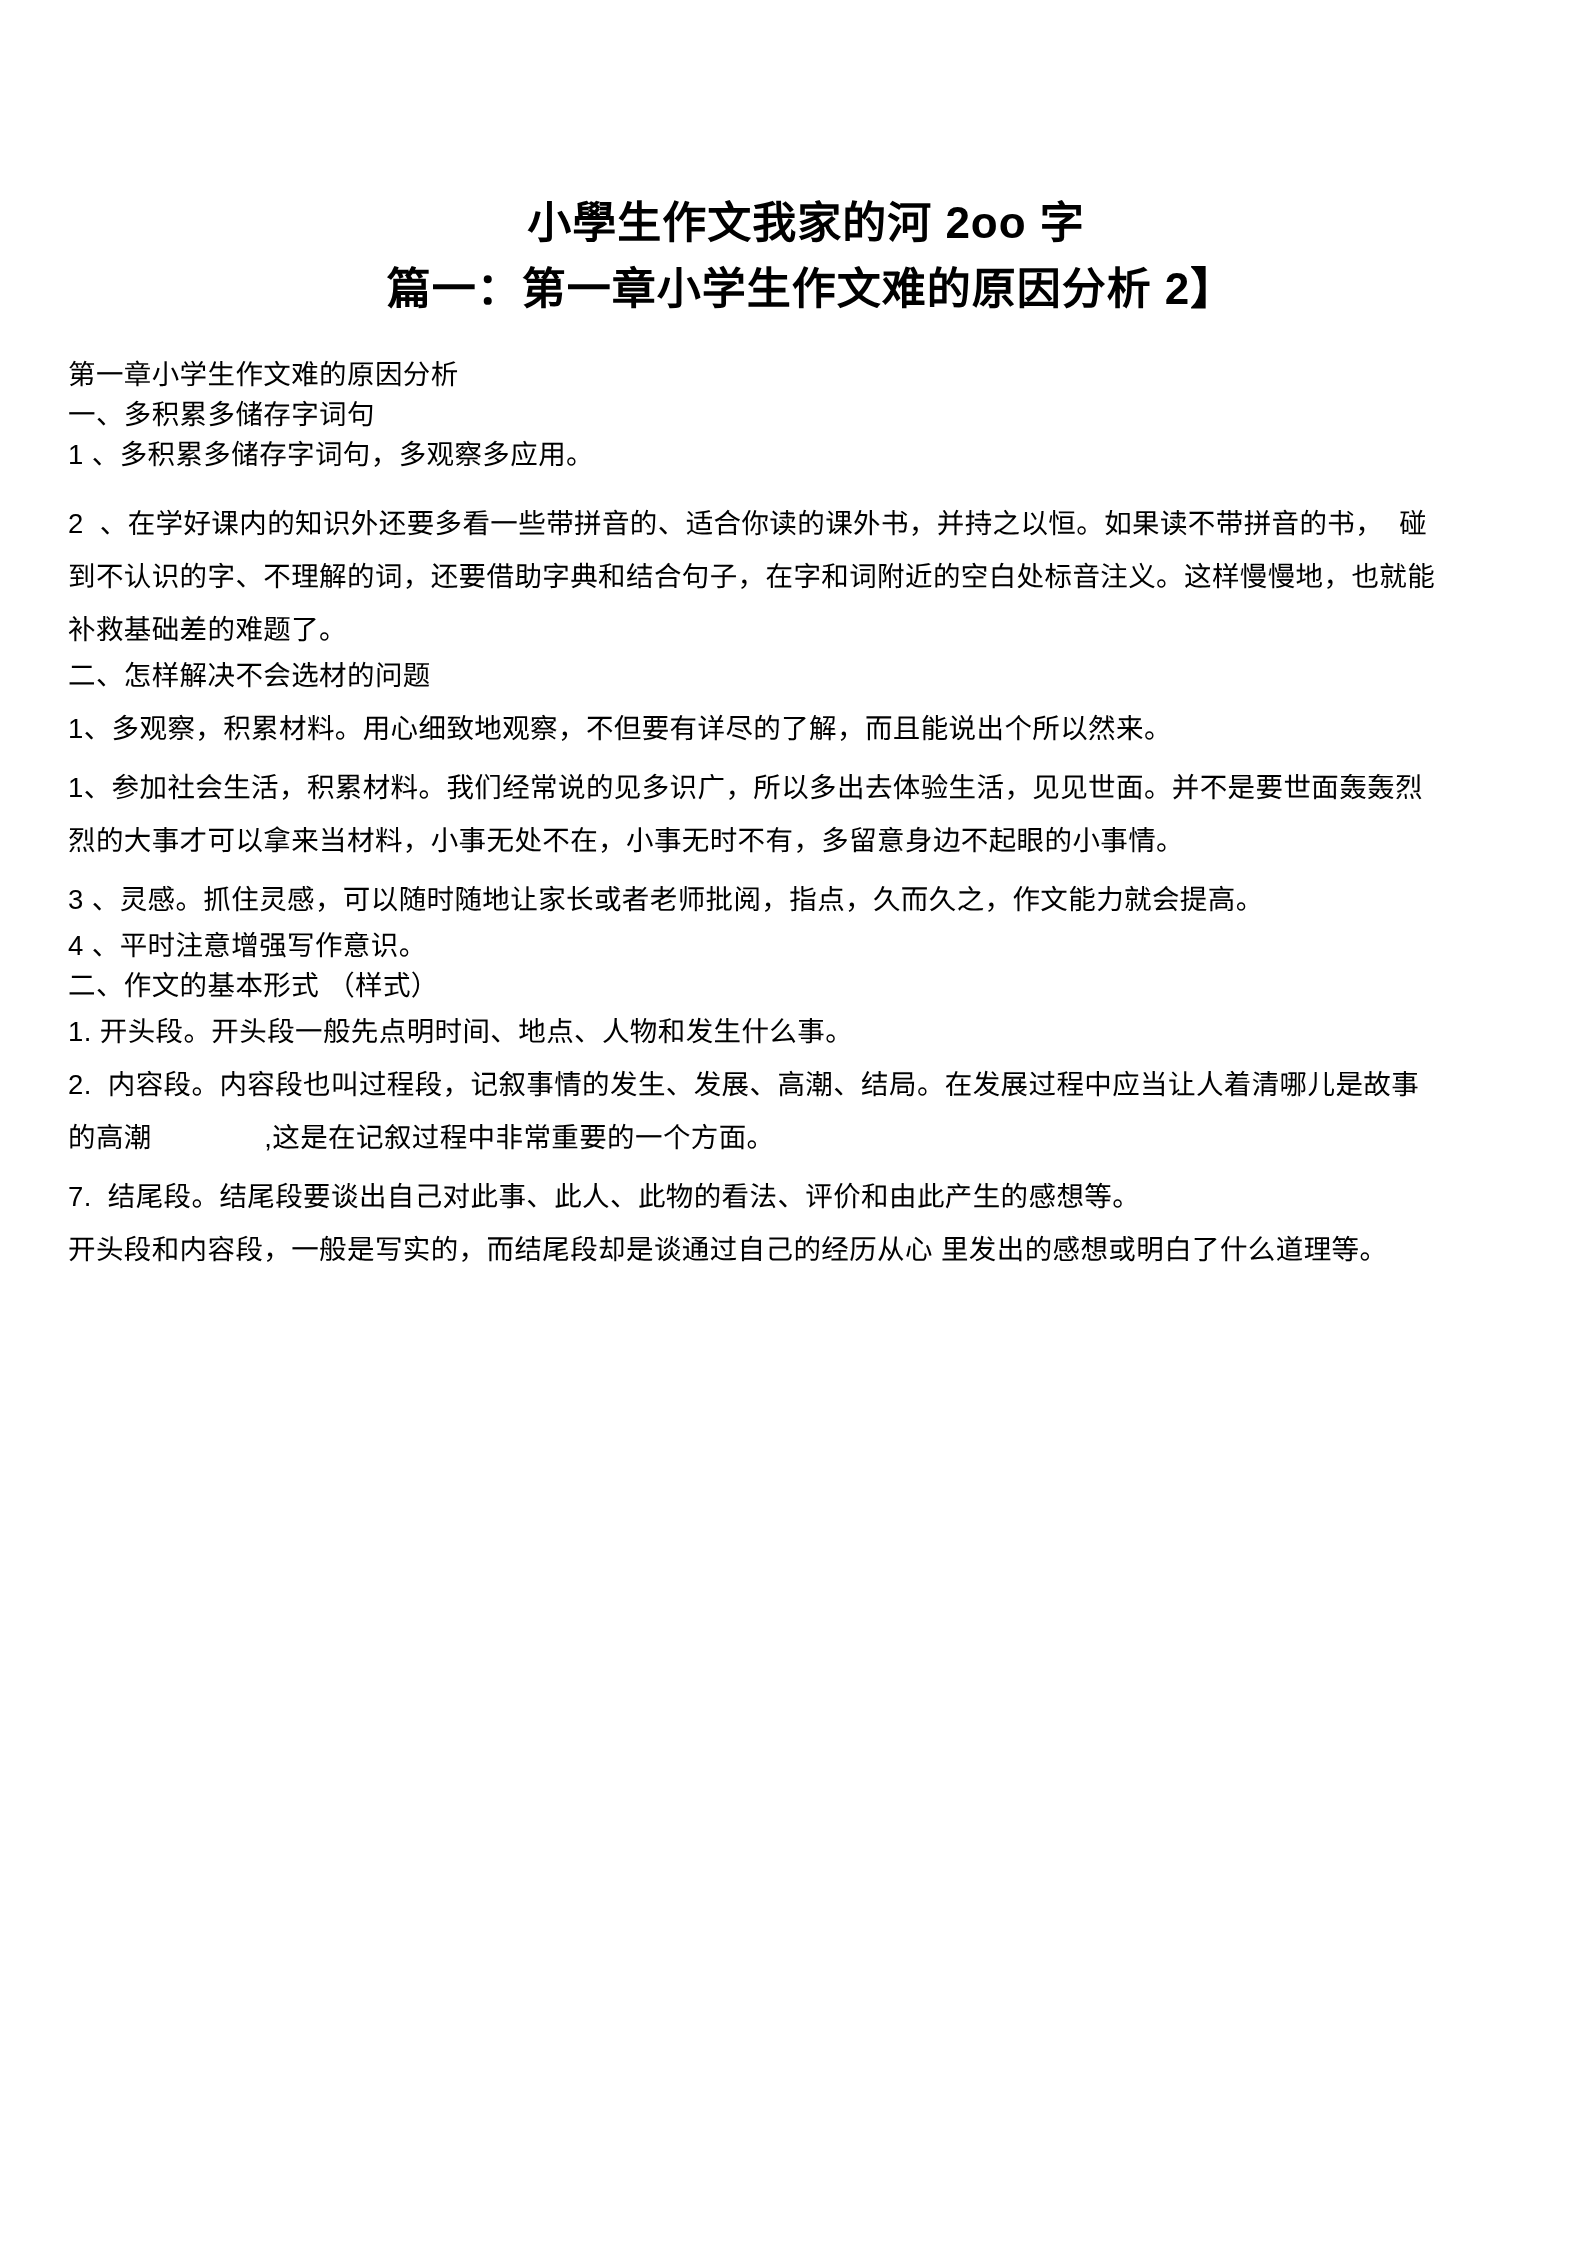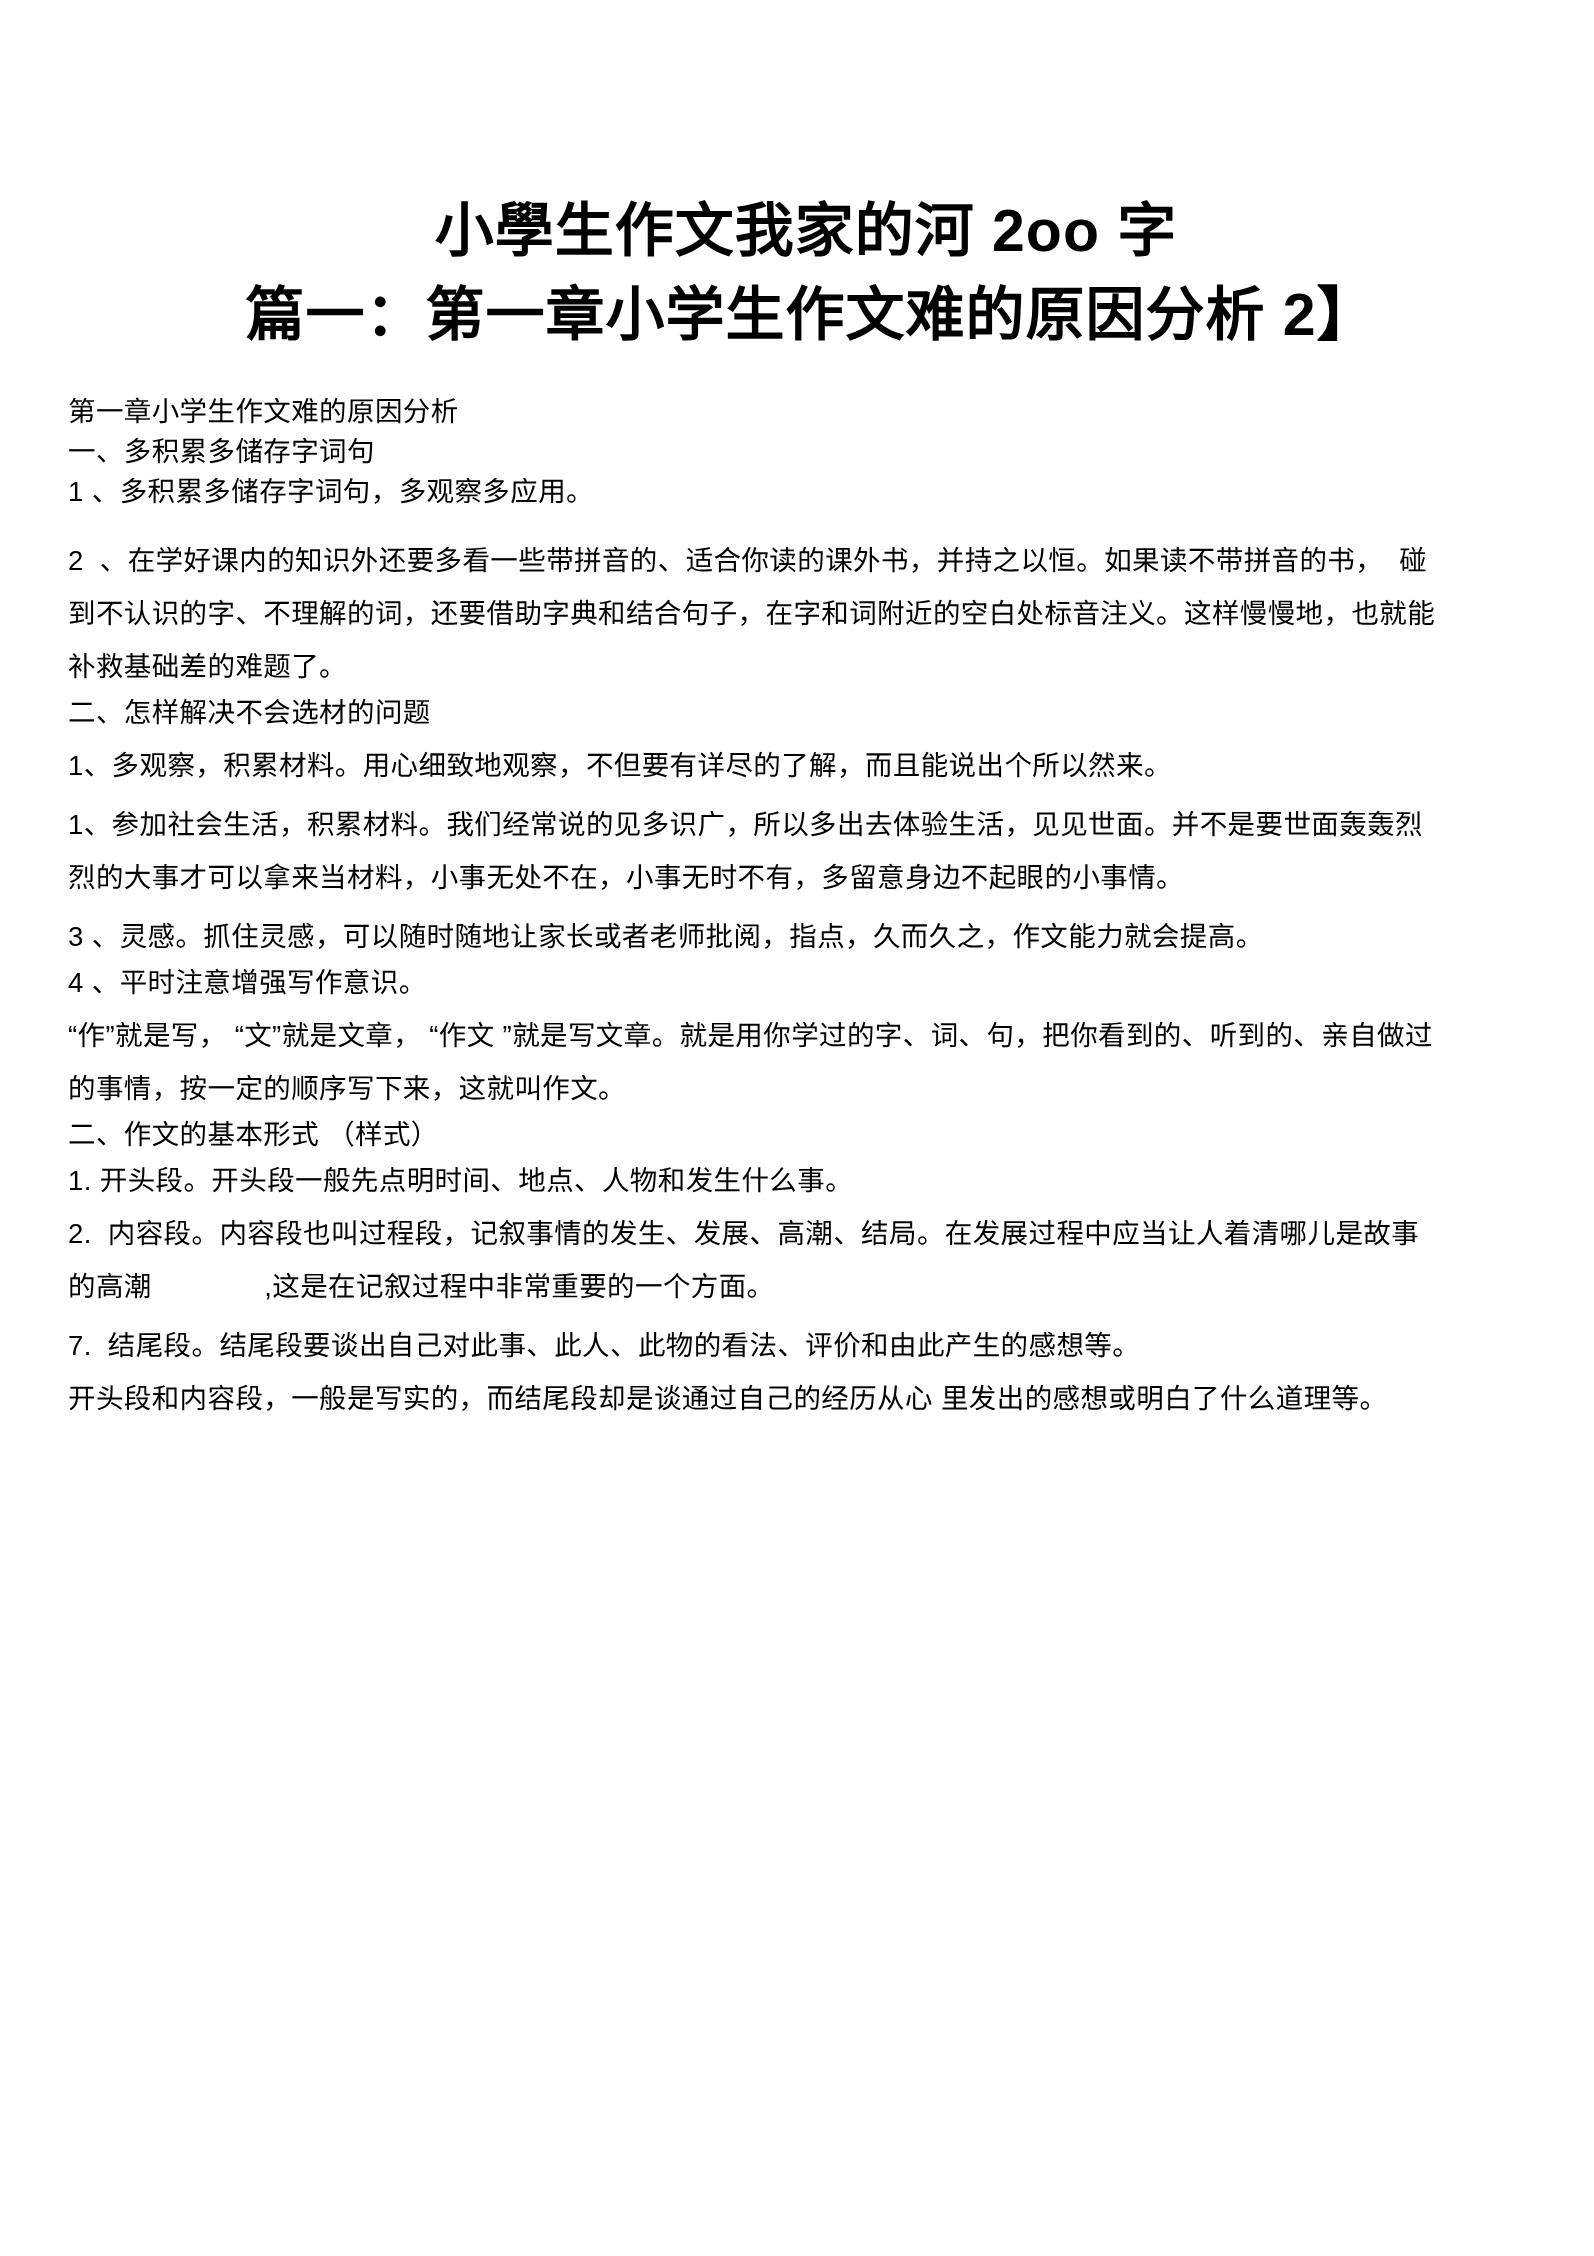--- a/index.html
+++ b/index.html
@@ -25,21 +25,21 @@
   .page-body {
     position: absolute;
     left: 0;
     top: 0;
     width: 1594px;
   }
 
   
   .doc-title {
     text-align: center;
-    font-size: 59px;
+    font-size: 44px;
     font-weight: bold;
     letter-spacing: 1px;
     line-height: 1.22;
     margin: 0;
     padding: 0;
     white-space: pre;
   }
   .title-line-1 {
     margin-top: 196px;
     padding-left: 18px;
@@ -99,21 +99,20 @@
       <p class="para loose gap-small">1、多观察，积累材料。用心细致地观察，不但要有详尽的了解，而且能说出个所以然来。</p>
 
       <p class="para loose gap-small">1、参加社会生活，积累材料。我们经常说的见多识广，所以多出去体验生活，见见世面。并不是要世面轰轰烈烈的大事才可以拿来当材料，小事无处不在，小事无时不有，多留意身边不起眼的小事情。</p>
 
       <p class="para loose gap-small">3 、灵感。抓住灵感，可以随时随地让家长或者老师批阅，指点，久而久之，作文能力就会提高。</p>
 
       <p class="para">4 、平时注意增强写作意识。</p>
 
 
 
-      <p class="para loose gap-small">“作”就是写， “文”就是文章， “作文 ”就是写文章。就是用你学过的字、词、句，把你看到的、听到的、亲自做过的事情，按一定的顺序写下来，这就叫作文。</p>
 
       <p class="para">二、作文的基本形式 （样式）</p>
 
       <p class="para gap-small">1. 开头段。开头段一般先点明时间、地点、人物和发生什么事。</p>
 
       <p class="para loose gap-small">2.  内容段。内容段也叫过程段，记叙事情的发生、发展、高潮、结局。在发展过程中应当让人着清哪儿是故事的高潮              ,这是在记叙过程中非常重要的一个方面。</p>
 
       <p class="para loose gap-small">7.  结尾段。结尾段要谈出自己对此事、此人、此物的看法、评价和由此产生的感想等。</p>
 
       <p class="para loose">开头段和内容段，一般是写实的，而结尾段却是谈通过自己的经历从心 里发出的感想或明白了什么道理等。</p>

